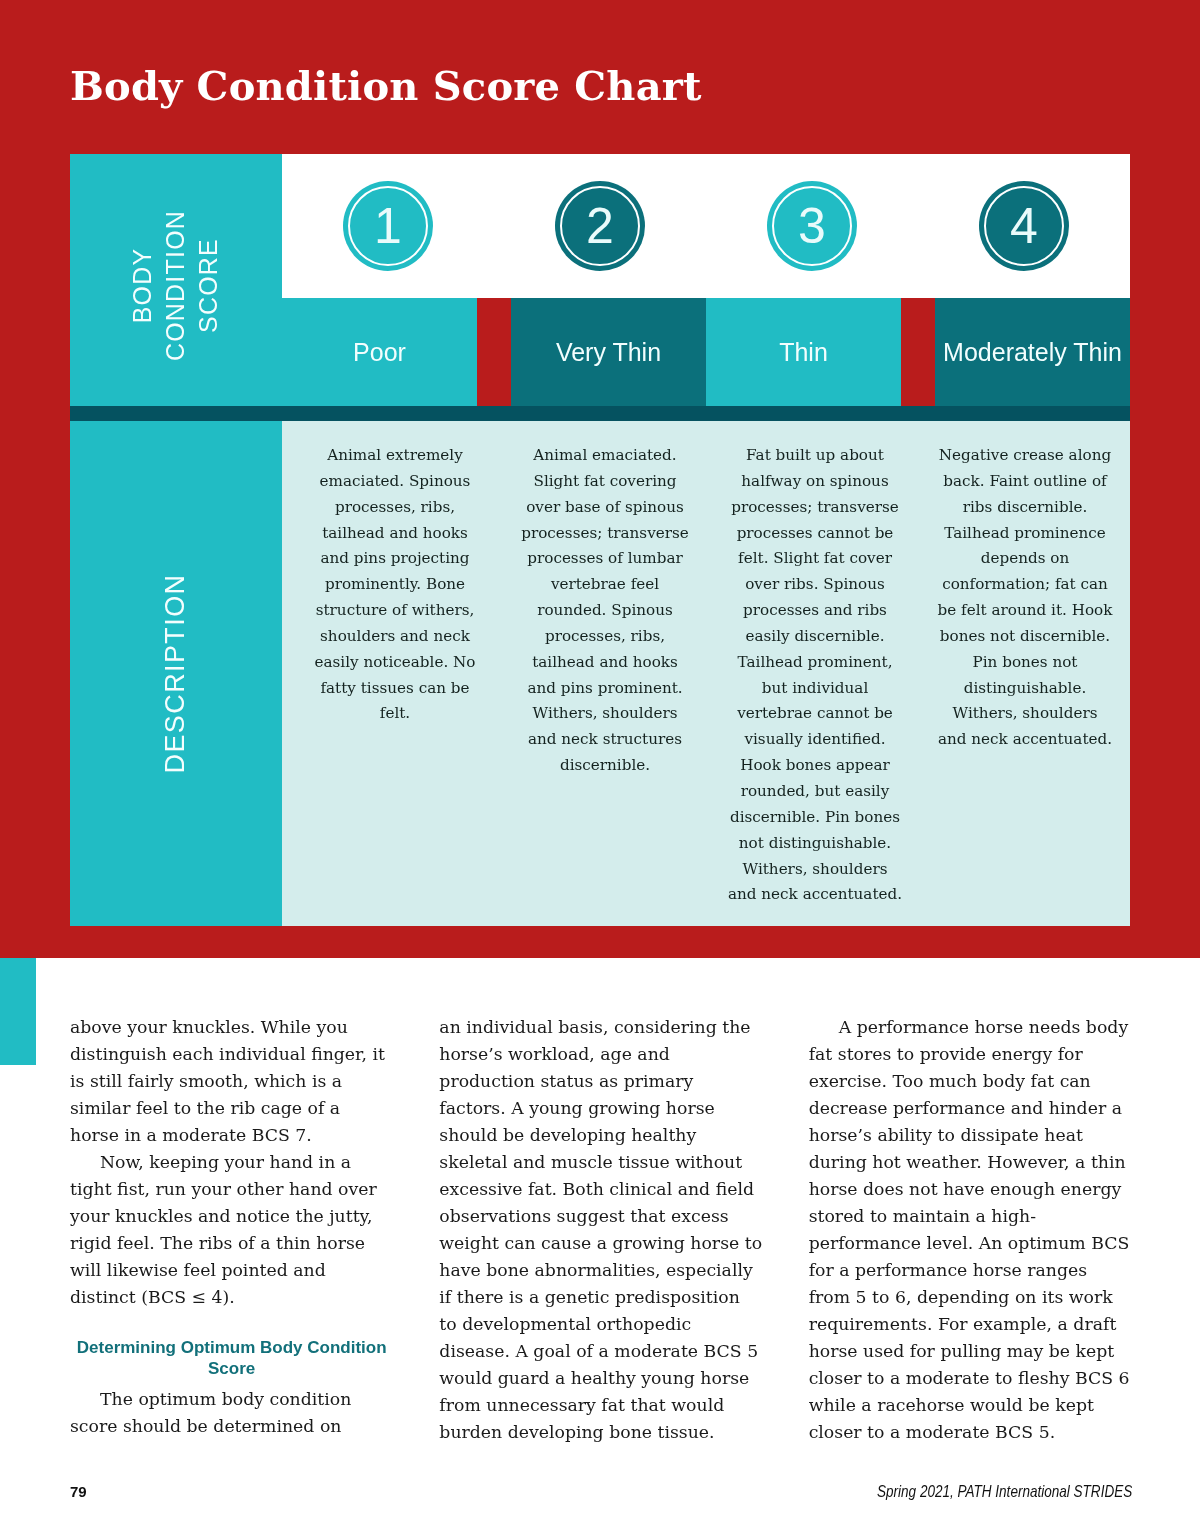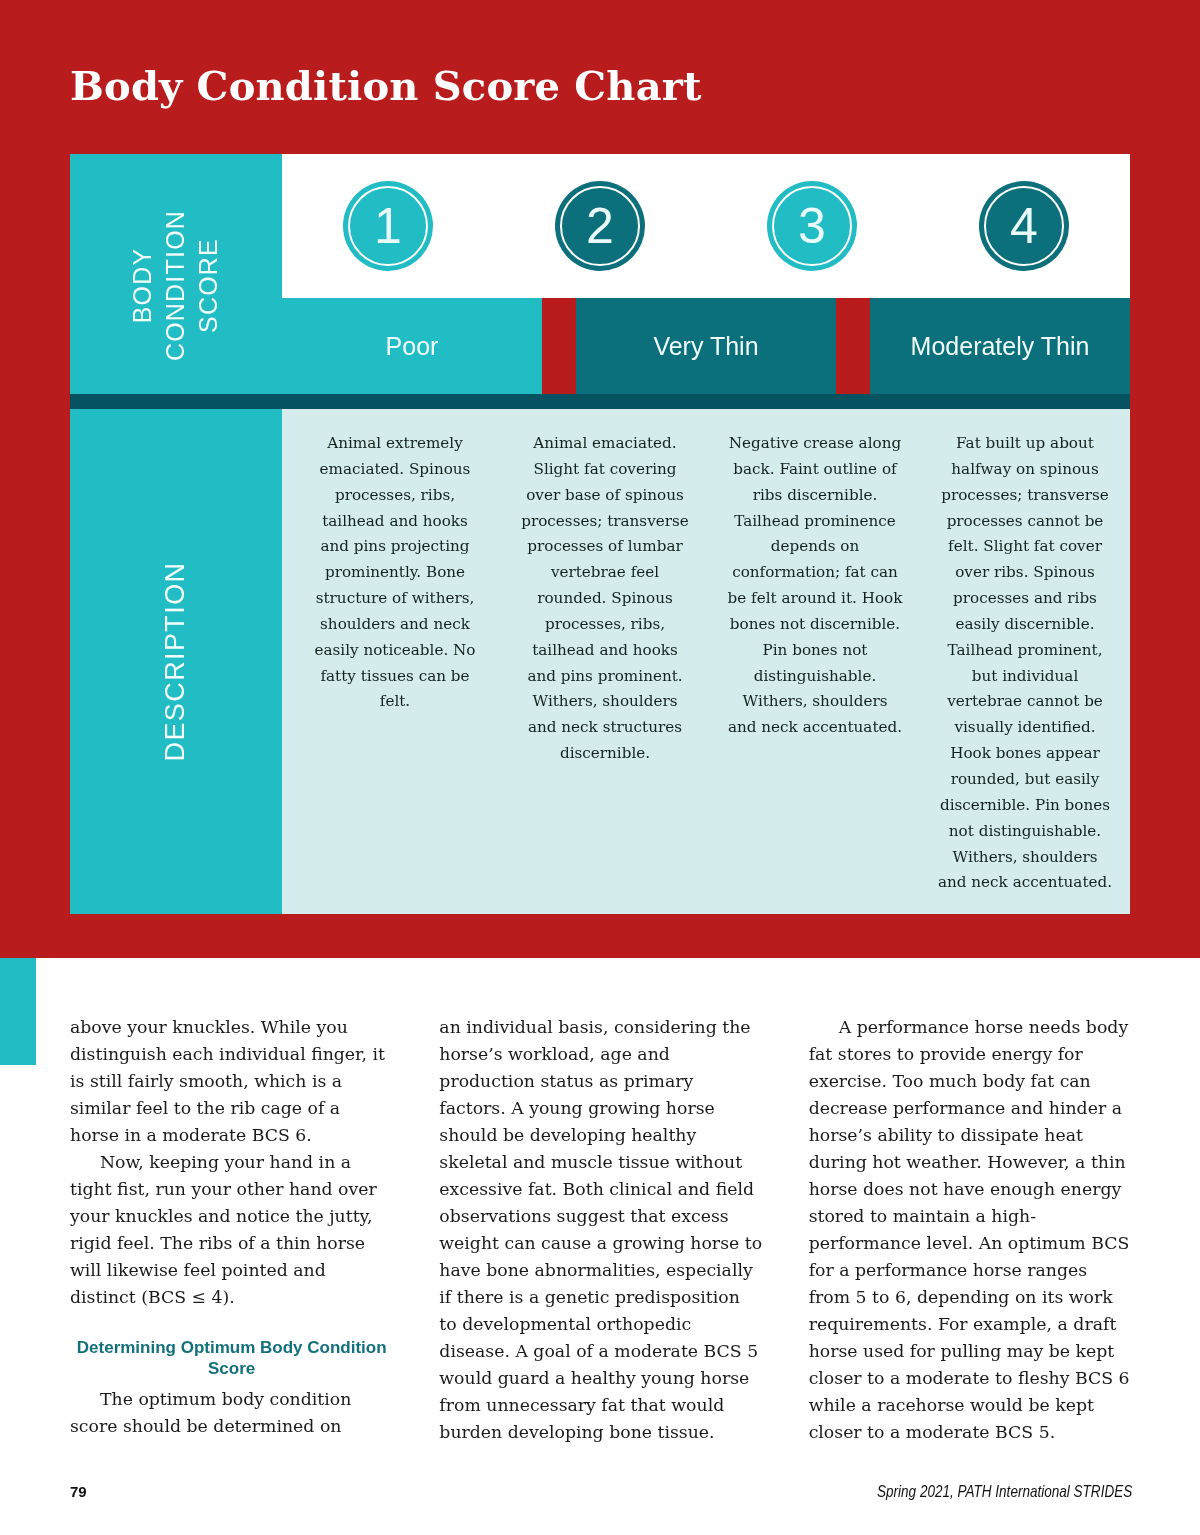--- a/index.html
+++ b/index.html
@@ -91,21 +91,21 @@
     font-family: "Liberation Sans", sans-serif;
     font-weight: 300;
     font-size: 50px;
     line-height: 1;
     color: #EAFBFB;
   }
 
   
   .row-labels {
     display: flex;
-    height: 96px;
+    height: 108px;
   }
   .label-cell-score-2 {
     width: 212px;
     background: #21BCC4;
     flex: none;
     position: relative;
   }
   .labels-strip {
     flex: 1;
     display: flex;
@@ -304,58 +304,59 @@
           </div>
         </div>
       </div>
     </div>
 
     <div class="row-labels">
       <div class="label-cell-score-2"></div>
       <div class="labels-strip">
         <div class="cond-cell light">Poor</div>
         <div class="cond-cell dark">Very Thin</div>
+        <div class="cond-cell light">Thin</div>
         <div class="cond-cell dark">Moderately Thin</div>
       </div>
     </div>
 
     <div class="row-gap"></div>
 
     <div class="row-desc">
       <div class="label-cell-desc">
         <div id="vertical-desc">
           <span class="vtext">DESCRIPTION</span>
         </div>
       </div>
       <div class="desc-strip">
         <div class="desc-cell">Animal extremely emaciated. Spinous processes, ribs, tailhead and hooks and pins projecting prominently. Bone structure of withers, shoulders and neck easily noticeable. No fatty tissues can be felt.</div>
         <div class="desc-cell">Animal emaciated. Slight fat covering over base of spinous processes; transverse processes of lumbar vertebrae feel rounded. Spinous processes, ribs, tailhead and hooks and pins prominent. Withers, shoulders and neck structures discernible.</div>
+        <div class="desc-cell">Fat built up about halfway on spinous processes; transverse processes cannot be felt. Slight fat cover over ribs. Spinous processes and ribs easily discernible. Tailhead prominent, but individual vertebrae cannot be visually identified. Hook bones appear rounded, but easily discernible. Pin bones not distinguishable. Withers, shoulders and neck accentuated.</div>
         <div class="desc-cell">Negative crease along back. Faint outline of ribs discernible. Tailhead prominence depends on conformation; fat can be felt around it. Hook bones not discernible. Pin bones not distinguishable. Withers, shoulders and neck accentuated.</div>
-        <div class="desc-cell">Fat built up about halfway on spinous processes; transverse processes cannot be felt. Slight fat cover over ribs. Spinous processes and ribs easily discernible. Tailhead prominent, but individual vertebrae cannot be visually identified. Hook bones appear rounded, but easily discernible. Pin bones not distinguishable. Withers, shoulders and neck accentuated.</div>
       </div>
     </div>
 
   </div>
 
   <div id="vertical-bcs">
     <div class="vtext">
       <span>BODY</span><br>
       <span>CONDITION</span><br>
       <span>SCORE</span>
     </div>
   </div>
 
 </div>
 
 <div id="left-strip"></div>
 
 <div id="body-area">
 
   <div class="body-col">
-    <p>above your knuckles. While you distinguish each individual finger, it is still fairly smooth, which is a similar feel to the rib cage of a horse in a moderate BCS 6.</p>
+    <p>above your knuckles. While you distinguish each individual finger, it is still fairly smooth, which is a similar feel to the rib cage of a horse in a moderate BCS 7.</p>
     <p class="indent">Now, keeping your hand in a tight fist, run your other hand over your knuckles and notice the jutty, rigid feel. The ribs of a thin horse will likewise feel pointed and distinct (BCS ≤ 4).</p>
     <h2 class="sub-head">Determining Optimum Body Condition Score</h2>
     <p class="indent">The optimum body condition score should be determined on</p>
   </div>
 
   <div class="body-col">
     <p>an individual basis, considering the horse’s workload, age and production status as primary factors. A young growing horse should be developing healthy skeletal and muscle tissue without excessive fat. Both clinical and field observations suggest that excess weight can cause a growing horse to have bone abnormalities, especially if there is a genetic predisposition to developmental orthopedic disease. A goal of a moderate BCS 5 would guard a healthy young horse from unnecessary fat that would burden developing bone tissue.</p>
   </div>
 
   <div class="body-col">

